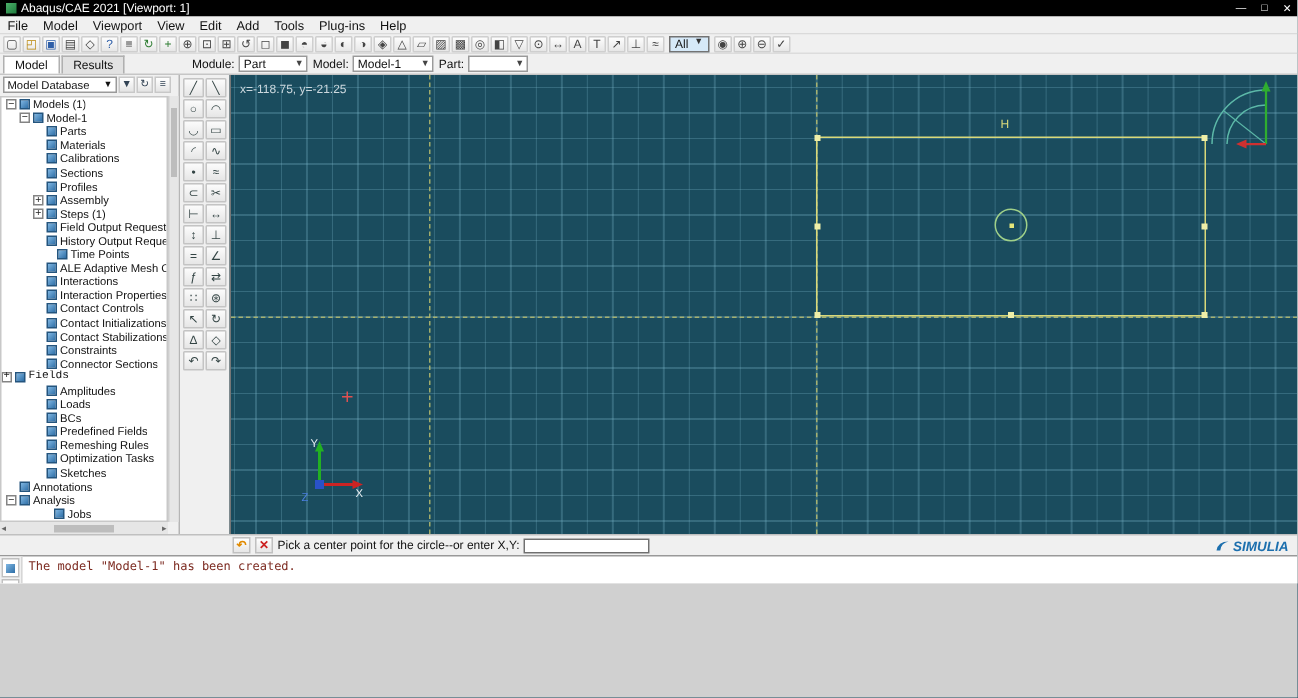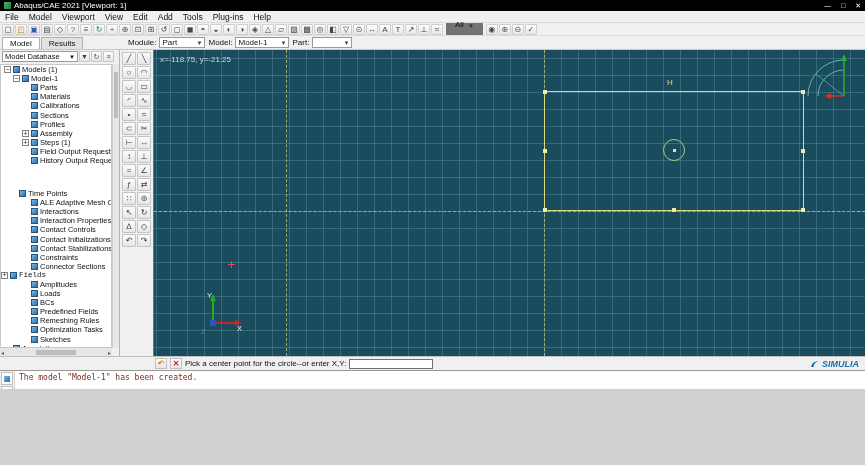--- a/index.html
+++ b/index.html
@@ -13,22 +13,22 @@
   .wincontrols span{cursor:default;}
   
   .menubar{position:absolute;left:0;top:11px;width:100%;height:12px;background:#f0f0f0;
            display:flex;align-items:center;font-size:8.5px;border-bottom:1px solid #dadada;box-sizing:border-box;}
   .menu-item{padding:0 5px;}
   
   .toolbar1{position:absolute;left:0;top:23px;width:100%;height:13px;background:#f0f0f0;
             display:flex;align-items:center;gap:1px;padding:0 2px;border-bottom:1px solid #dcdcdc;box-sizing:border-box;}
   .tbi{width:12px;height:11px;font-size:8px;line-height:10px;text-align:center;color:#444;
        background:linear-gradient(#fdfdfd,#e7e7e7);border:1px solid #cfcfcf;border-radius:1px;box-sizing:border-box;overflow:hidden;}
-  .combo{height:11px;border:6px solid #737373;background:#d6e9f8;font-size:8px;display:flex;
-         align-items:flex-end;padding:0 3px;gap:4px;box-sizing:border-box;margin:0 2px;}
+  .combo{height:11px;border:1px solid #737373;background:#d6e9f8;font-size:8px;display:flex;
+         align-items:flex-start;padding:0 3px;gap:4px;box-sizing:border-box;margin:0 2px;}
   .combo .arr{font-size:6px;color:#333;}
   
   .ctxbar{position:absolute;left:0;top:36px;width:100%;height:14px;background:#f0f0f0;border-bottom:1px solid #c6c6c6;box-sizing:border-box;}
   .tabs{position:absolute;left:2px;top:1px;display:flex;}
   .tab{font-size:8px;padding:1px 7px;border:1px solid #b0b0b0;border-bottom:none;background:#e2e2e2;margin-right:1px;}
   .tab.active{background:#fff;}
   .modgroup{position:absolute;left:128px;top:1px;display:flex;align-items:center;gap:3px;font-size:8px;}
   .ccombo{height:11px;background:#fff;border:1px solid #9a9a9a;font-size:8px;display:flex;align-items:center;
           justify-content:space-between;padding:0 2px;box-sizing:border-box;gap:2px;}
   .ccombo .arr{font-size:6px;color:#444;}
@@ -283,21 +283,21 @@
           <span class="ti"></span>
           <span class="tlabel">Field Output Requests</span>
         </div>
 
         <div class="trow" style="padding-left: 21px;">
           <span class="exp"></span>
           <span class="ti"></span>
           <span class="tlabel">History Output Requests</span>
         </div>
 
-        <div class="trow" style="padding-left: 9px; margin-top: 24px;">
+        <div class="trow" style="padding-left: 28px;">
           <span class="exp"></span>
           <span class="ti"></span>
           <span class="tlabel">Time Points</span>
         </div>
 
         <div class="trow" style="padding-left: 21px;">
           <span class="exp"></span>
           <span class="ti"></span>
           <span class="tlabel">ALE Adaptive Mesh Constraint</span>
         </div>

